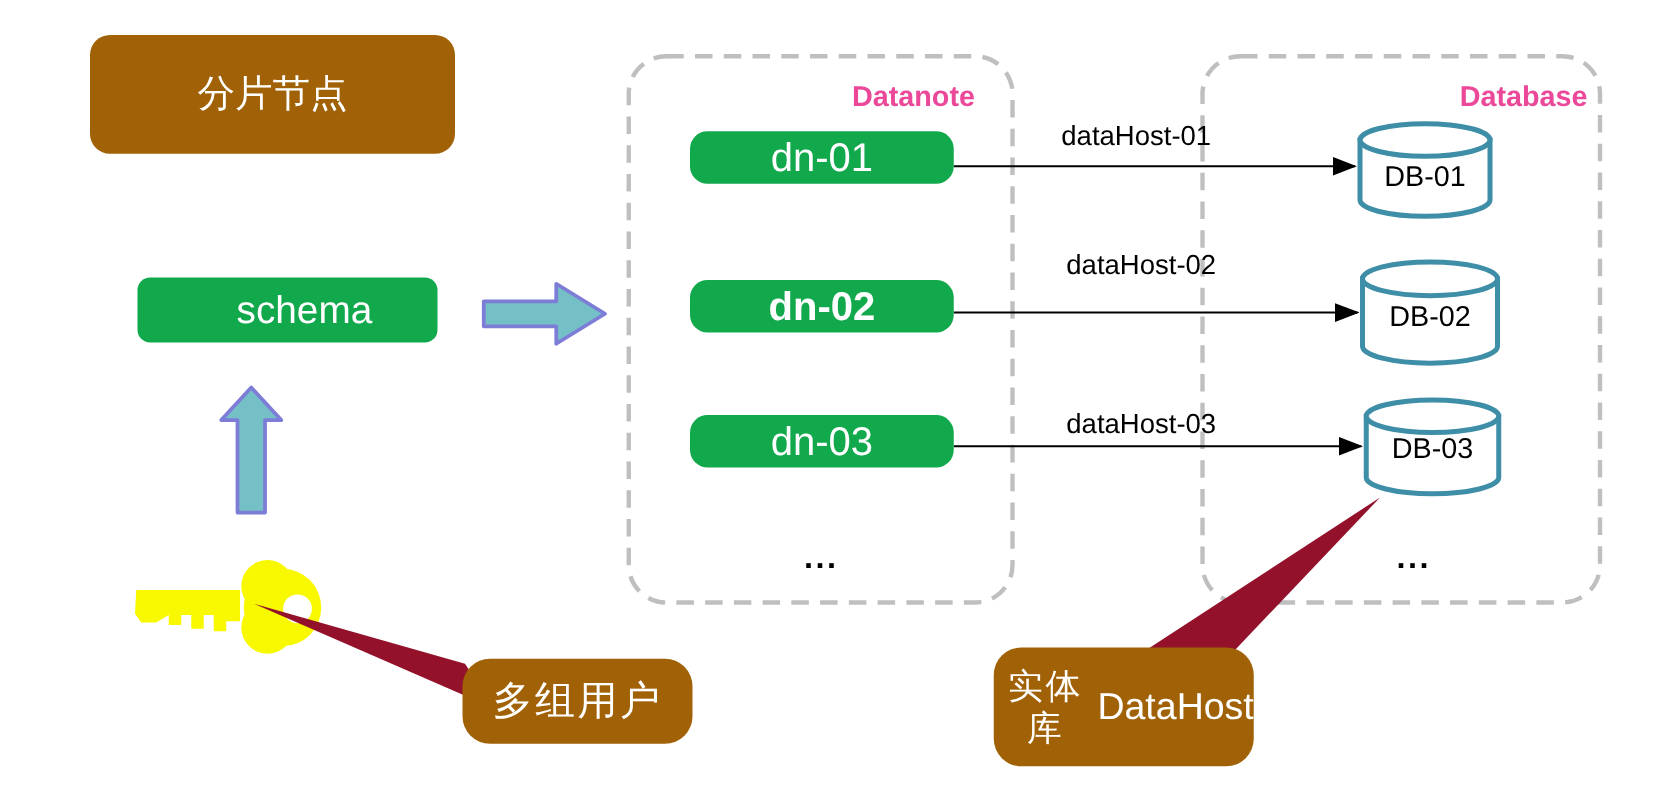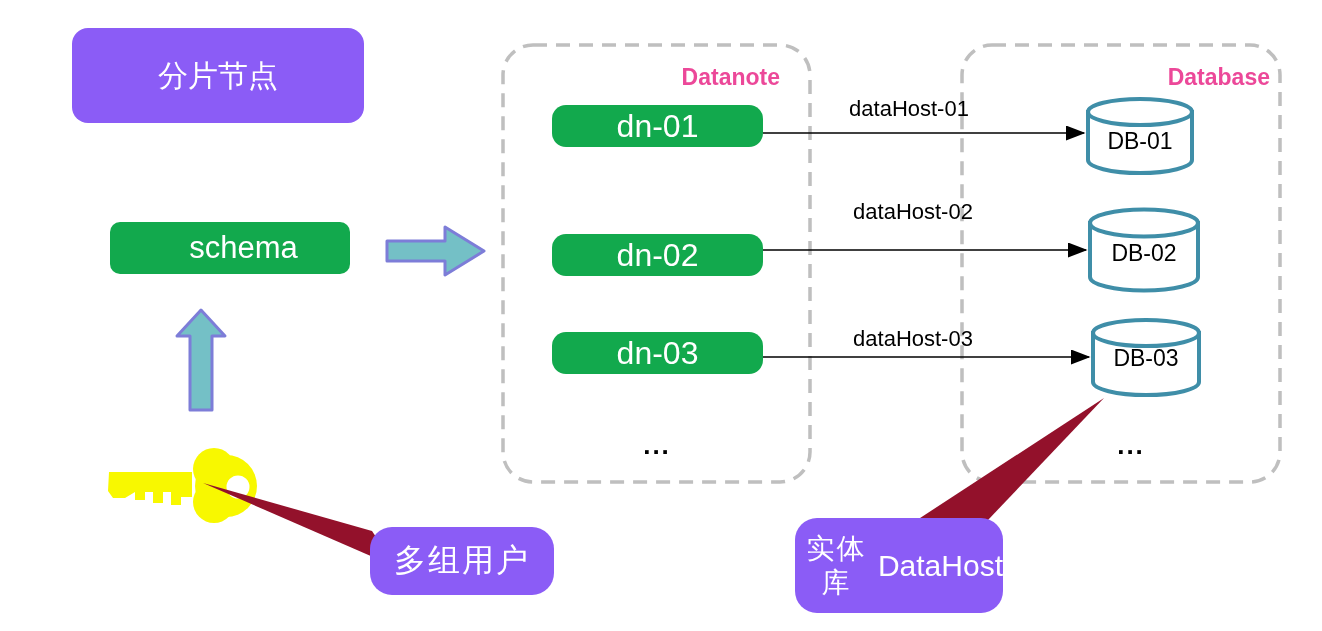--- a/index.html
+++ b/index.html
@@ -3,29 +3,29 @@
 <meta charset="utf-8">
 <style>
   html,body { margin:0; padding:0; background:#ffffff; }
   #canvas {
     position:relative; width:1322px; height:631px; background:#ffffff; overflow:hidden;
     font-family:"Liberation Sans","DejaVu Sans",sans-serif;
   }
   #overlay { position:absolute; left:0; top:0; width:1322px; height:631px; z-index:1; }
   .abs { position:absolute; z-index:2; }
   .flexc { display:flex; align-items:center; justify-content:center; }
-  .maroon-box { background:#8b5cf6; color:#ffffff; }
+  .maroon-box { background:#a16207; color:#ffffff; }
   .green-box { background:#12A94D; color:#ffffff; }
   .title-box {
     left:72px; top:28px; width:292px; height:95px; border-radius:16px;
     flex-direction:column; font-size:30px; line-height:1.3; text-align:center;
   }
   .schema-box { left:110px; top:222px; width:213px; height:52px; border-radius:10px; font-size:31px;padding-left:27px; }
   .dn-box { left:552px; width:211px; height:42px; border-radius:14px; font-size:32px; }
-  .dn-1 { top:105px; } .dn-2 { top:234px; } .dn-3 { top:332px; }
+  .dn-1 { top:105px; } .dn-2 { top:224px;font-weight:bold; } .dn-3 { top:332px; }
   .group-label { font-weight:bold; font-size:23px; color:#ec4899; text-align:right; }
   .gl-datanote { left:645px; top:64px; width:135px; }
   .gl-database { left:1128px; top:64px; width:142px; }
   .conn-label { width:170px; text-align:center; font-size:22px; color:#000000; }
   .cl-1 { left:824px; top:96px; } .cl-2 { left:828px; top:199px; } .cl-3 { left:828px; top:326px; }
   .db-label { text-align:center; font-size:23px; color:#000000; }
   .dbl-1 { left:1088px; top:128px; width:104px; }
   .dbl-2 { left:1090px; top:240px; width:108px; }
   .dbl-3 { left:1093px; top:345px; width:106px; }
   .ellipsis { width:60px; text-align:center; font-weight:bold; font-size:26px; color:#000000; letter-spacing:2px; }

